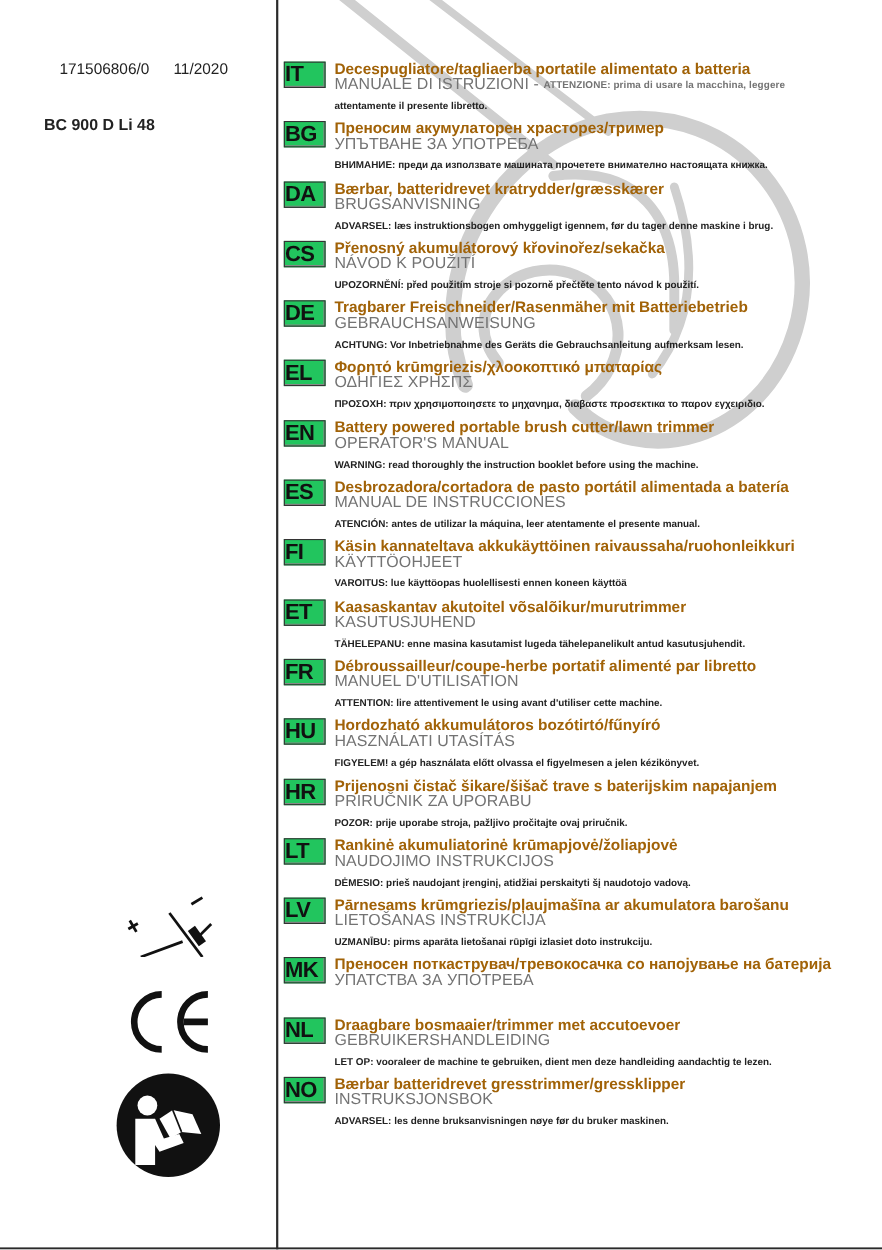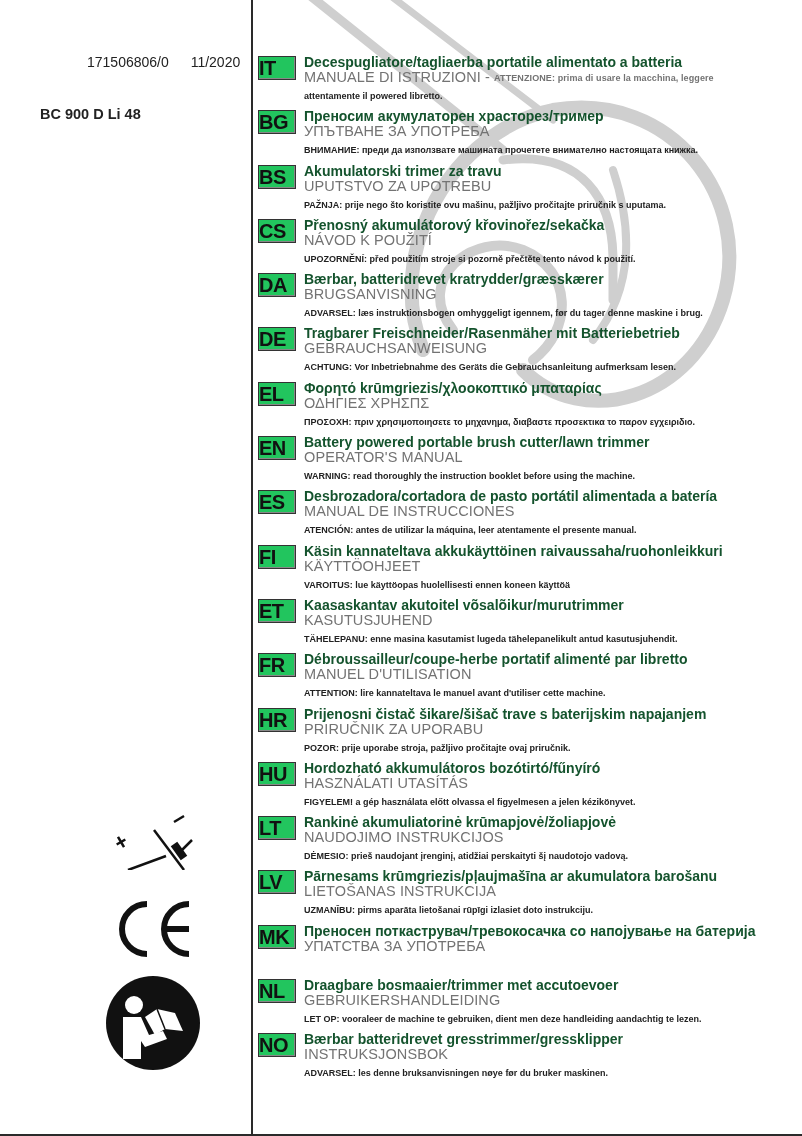--- a/index.html
+++ b/index.html
@@ -4,39 +4,39 @@
 <style>
   * { margin: 0; padding: 0; box-sizing: border-box; }
   html, body { width: 802px; height: 1136px; background: #ffffff; overflow: hidden; }
   body { position: relative; font-family: "Liberation Sans", sans-serif; color: #1a1a1a; }
 
   .divider-v { position: absolute; left: 251px; top: 0; width: 2px; height: 1136px; background: #2a2a2a; }
   .divider-h { position: absolute; left: 0; top: 1134px; width: 802px; height: 2px; background: #2a2a2a; }
 
   .watermark { position: absolute; left: 253px; top: 0; width: 549px; height: 520px; pointer-events: none; }
 
-  .meta { position: absolute; left: 54px; top: 54px; font-size: 14px; color: #222; margin-left: 33px; }
+  .meta { position: absolute; left: 54px; top: 54px; font-size: 14px; color: #222; }
   .meta .code { display: inline-block; }
   .meta .date { display: inline-block; margin-left: 18px; }
   .model { position: absolute; left: 40px; top: 106px; font-size: 14.5px; font-weight: bold; color: #222; }
 
   .icon-battery { position: absolute; left: 114px; top: 802px; width: 80px; height: 68px; }
   .icon-ce { position: absolute; left: 113px; top: 900px; width: 80px; height: 58px; }
   .icon-manual { position: absolute; left: 105px; top: 975px; width: 96px; height: 96px; }
 
   .entries { position: absolute; left: 258px; top: 54px; width: 540px; }
   .entry { position: relative; height: 54.3px; }
   .entry .lang {
     position: absolute; left: 0; top: 2px; width: 38px; height: 24px;
     background: #22c55e; border: 1.5px solid #333; border-right-width: 1.5px;
     box-shadow: inset -1px -1px 0 #888;
     font-weight: bold; font-size: 20px; line-height: 22px; text-align: left; color: #111;
     letter-spacing: -0.5px;
   }
-  .entry .title { position: absolute; left: 46px; top: 0; font-weight: bold; font-size: 14px; line-height: 16px; white-space: nowrap; color: #14532d; }
+  .entry .title { position: absolute; left: 46px; top: 0; font-weight: bold; font-size: 14px; line-height: 16px; white-space: nowrap; color: #a16207; }
   .entry .subtitle { position: absolute; left: 46px; top: 15px; font-size: 14.5px; line-height: 17px; white-space: nowrap; color: #737373; letter-spacing: 0.1px; }
   .entry .warning { position: absolute; left: 46px; top: 37px; font-size: 9px; font-weight: bold; line-height: 11px; white-space: nowrap; color: #222; }
   .entry .inline-warning { font-size: 9px; font-weight: bold; vertical-align: 1px; }
 </style>
 </head>
 <body>
 
 <svg class="watermark" viewBox="0 0 549 520" xmlns="http://www.w3.org/2000/svg">
   <g fill="none" stroke="#cfcfcf" stroke-linecap="round">
     <line x1="50" y1="-10" x2="250" y2="150" stroke-width="9"></line>
@@ -84,45 +84,39 @@
   <path d="M 40 42 L 52 34 L 60 54 L 50 60 Z" fill="#fff"></path>
   <path d="M 52 34 L 70 38 L 78 56 L 60 54 Z" fill="#fff"></path>
   <line x1="52" y1="34" x2="60" y2="54" stroke="#111" stroke-width="1.5"></line>
 </svg>
 
 <div class="entries">
   <div class="entry">
     <div class="lang">IT</div>
     <div class="title">Decespugliatore/tagliaerba portatile alimentato a batteria</div>
     <div class="subtitle"><span>MANUALE DI ISTRUZIONI - </span><span class="inline-warning">ATTENZIONE: prima di usare la macchina, leggere</span></div>
-    <div class="warning">attentamente il powered libretto.</div>
+    <div class="warning">attentamente il presente libretto.</div>
   </div>
   <div class="entry">
     <div class="lang">BG</div>
     <div class="title">Преносим акумулаторен храсторез/тример</div>
     <div class="subtitle">УПЪТВАНЕ ЗА УПОТРЕБА</div>
     <div class="warning">ВНИМАНИЕ: преди да използвате машината прочетете внимателно настоящата книжка.</div>
   </div>
   <div class="entry">
-    <div class="lang">BS</div>
-    <div class="title">Akumulatorski trimer za travu</div>
-    <div class="subtitle">UPUTSTVO ZA UPOTREBU</div>
-    <div class="warning">PAŽNJA: prije nego što koristite ovu mašinu, pažljivo pročitajte priručnik s uputama.</div>
+    <div class="lang">DA</div>
+    <div class="title">Bærbar, batteridrevet kratrydder/græsskærer</div>
+    <div class="subtitle">BRUGSANVISNING</div>
+    <div class="warning">ADVARSEL: læs instruktionsbogen omhyggeligt igennem, før du tager denne maskine i brug.</div>
   </div>
   <div class="entry">
     <div class="lang">CS</div>
     <div class="title">Přenosný akumulátorový křovinořez/sekačka</div>
     <div class="subtitle">NÁVOD K POUŽITÍ</div>
     <div class="warning">UPOZORNĚNÍ: před použitím stroje si pozorně přečtěte tento návod k použití.</div>
-  </div>
-  <div class="entry">
-    <div class="lang">DA</div>
-    <div class="title">Bærbar, batteridrevet kratrydder/græsskærer</div>
-    <div class="subtitle">BRUGSANVISNING</div>
-    <div class="warning">ADVARSEL: læs instruktionsbogen omhyggeligt igennem, før du tager denne maskine i brug.</div>
   </div>
   <div class="entry">
     <div class="lang">DE</div>
     <div class="title">Tragbarer Freischneider/Rasenmäher mit Batteriebetrieb</div>
     <div class="subtitle">GEBRAUCHSANWEISUNG</div>
     <div class="warning">ACHTUNG: Vor Inbetriebnahme des Geräts die Gebrauchsanleitung aufmerksam lesen.</div>
   </div>
   <div class="entry">
     <div class="lang">EL</div>
     <div class="title">Φορητό krūmgriezis/χλοοκοπτικό μπαταρίας</div>
@@ -150,33 +144,33 @@
   <div class="entry">
     <div class="lang">ET</div>
     <div class="title">Kaasaskantav akutoitel võsalõikur/murutrimmer</div>
     <div class="subtitle">KASUTUSJUHEND</div>
     <div class="warning">TÄHELEPANU: enne masina kasutamist lugeda tähelepanelikult antud kasutusjuhendit.</div>
   </div>
   <div class="entry">
     <div class="lang">FR</div>
     <div class="title">Débroussailleur/coupe-herbe portatif alimenté par libretto</div>
     <div class="subtitle">MANUEL D'UTILISATION</div>
-    <div class="warning">ATTENTION: lire kannateltava le manuel avant d'utiliser cette machine.</div>
+    <div class="warning">ATTENTION: lire attentivement le using avant d'utiliser cette machine.</div>
+  </div>
+  <div class="entry">
+    <div class="lang">HU</div>
+    <div class="title">Hordozható akkumulátoros bozótirtó/fűnyíró</div>
+    <div class="subtitle">HASZNÁLATI UTASÍTÁS</div>
+    <div class="warning">FIGYELEM! a gép használata előtt olvassa el figyelmesen a jelen kézikönyvet.</div>
   </div>
   <div class="entry">
     <div class="lang">HR</div>
     <div class="title">Prijenosni čistač šikare/šišač trave s baterijskim napajanjem</div>
     <div class="subtitle">PRIRUČNIK ZA UPORABU</div>
     <div class="warning">POZOR: prije uporabe stroja, pažljivo pročitajte ovaj priručnik.</div>
-  </div>
-  <div class="entry">
-    <div class="lang">HU</div>
-    <div class="title">Hordozható akkumulátoros bozótirtó/fűnyíró</div>
-    <div class="subtitle">HASZNÁLATI UTASÍTÁS</div>
-    <div class="warning">FIGYELEM! a gép használata előtt olvassa el figyelmesen a jelen kézikönyvet.</div>
   </div>
   <div class="entry">
     <div class="lang">LT</div>
     <div class="title">Rankinė akumuliatorinė krūmapjovė/žoliapjovė</div>
     <div class="subtitle">NAUDOJIMO INSTRUKCIJOS</div>
     <div class="warning">DĖMESIO: prieš naudojant įrenginį, atidžiai perskaityti šį naudotojo vadovą.</div>
   </div>
   <div class="entry">
     <div class="lang">LV</div>
     <div class="title">Pārnesams krūmgriezis/pļaujmašīna ar akumulatora barošanu</div>

